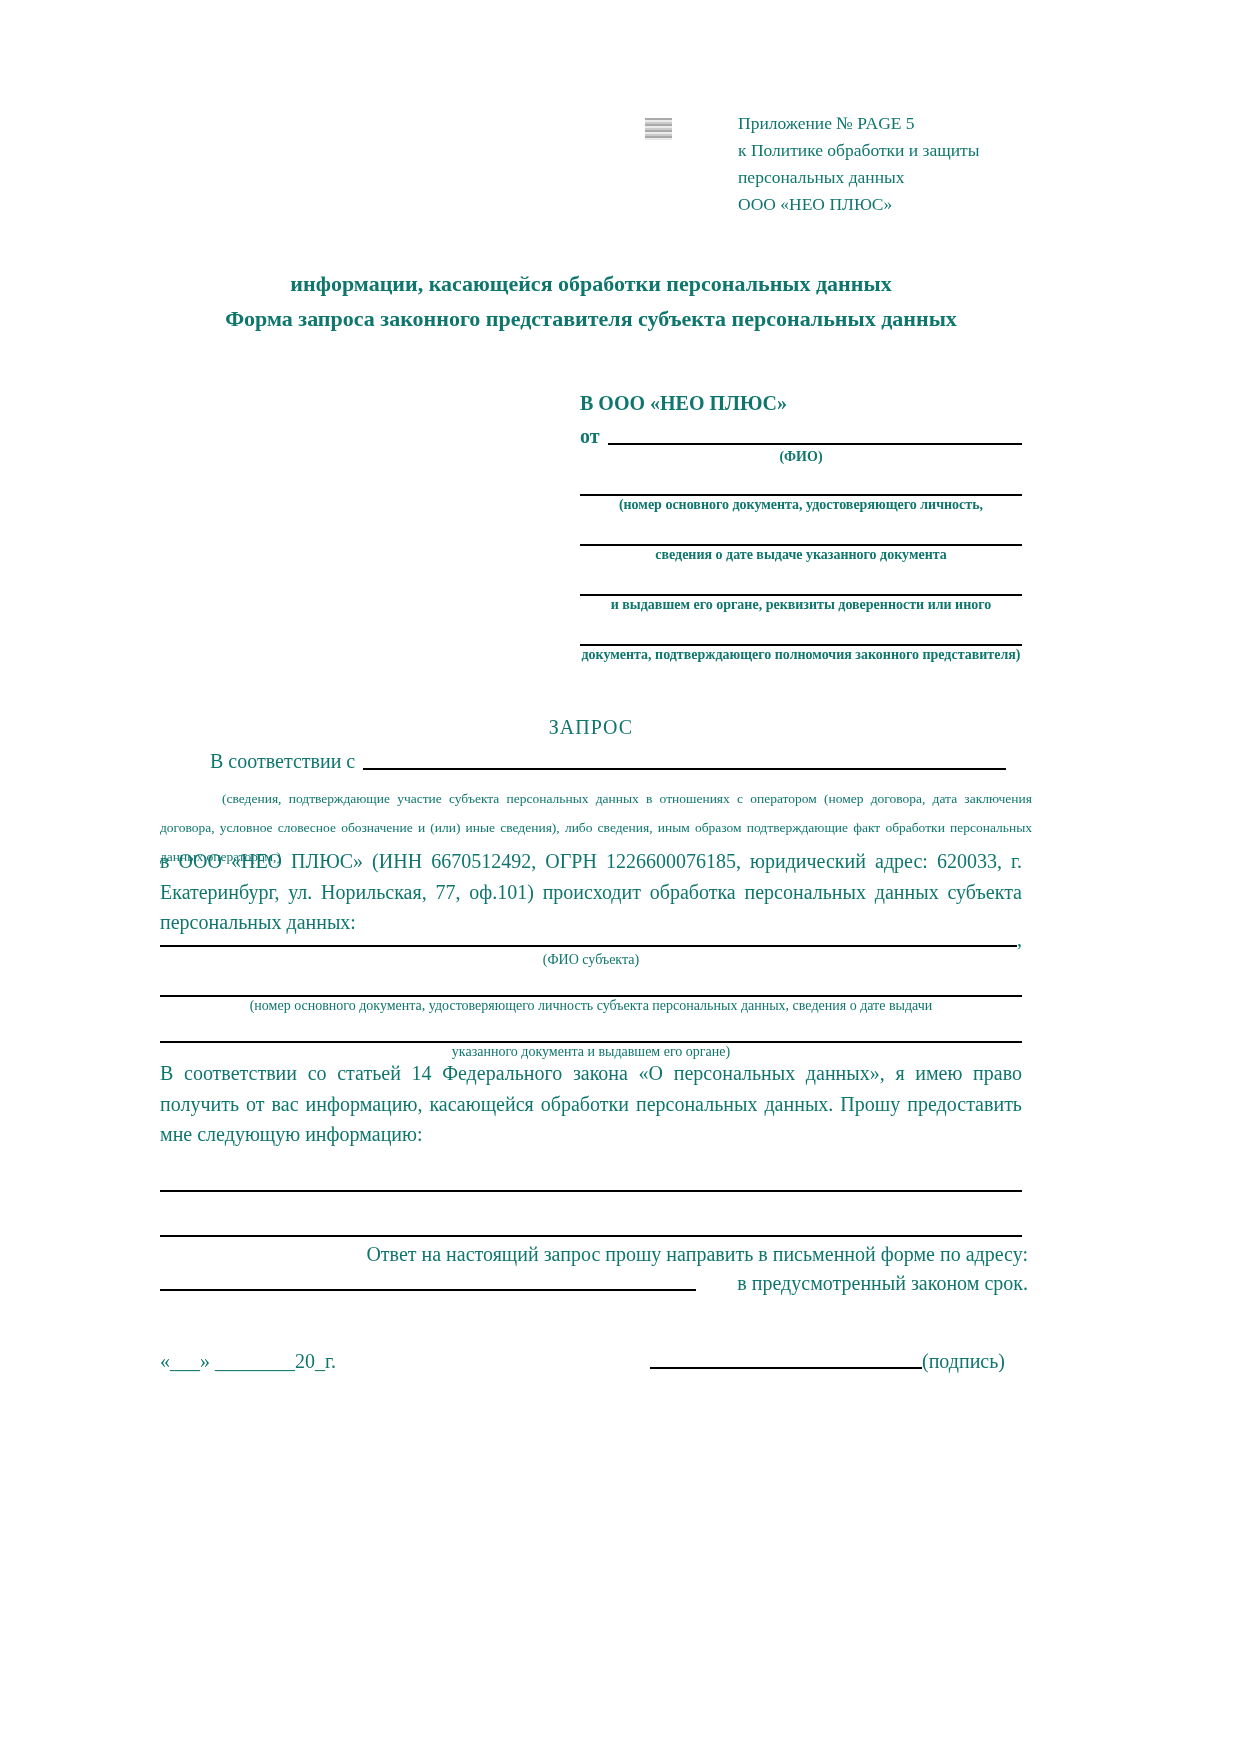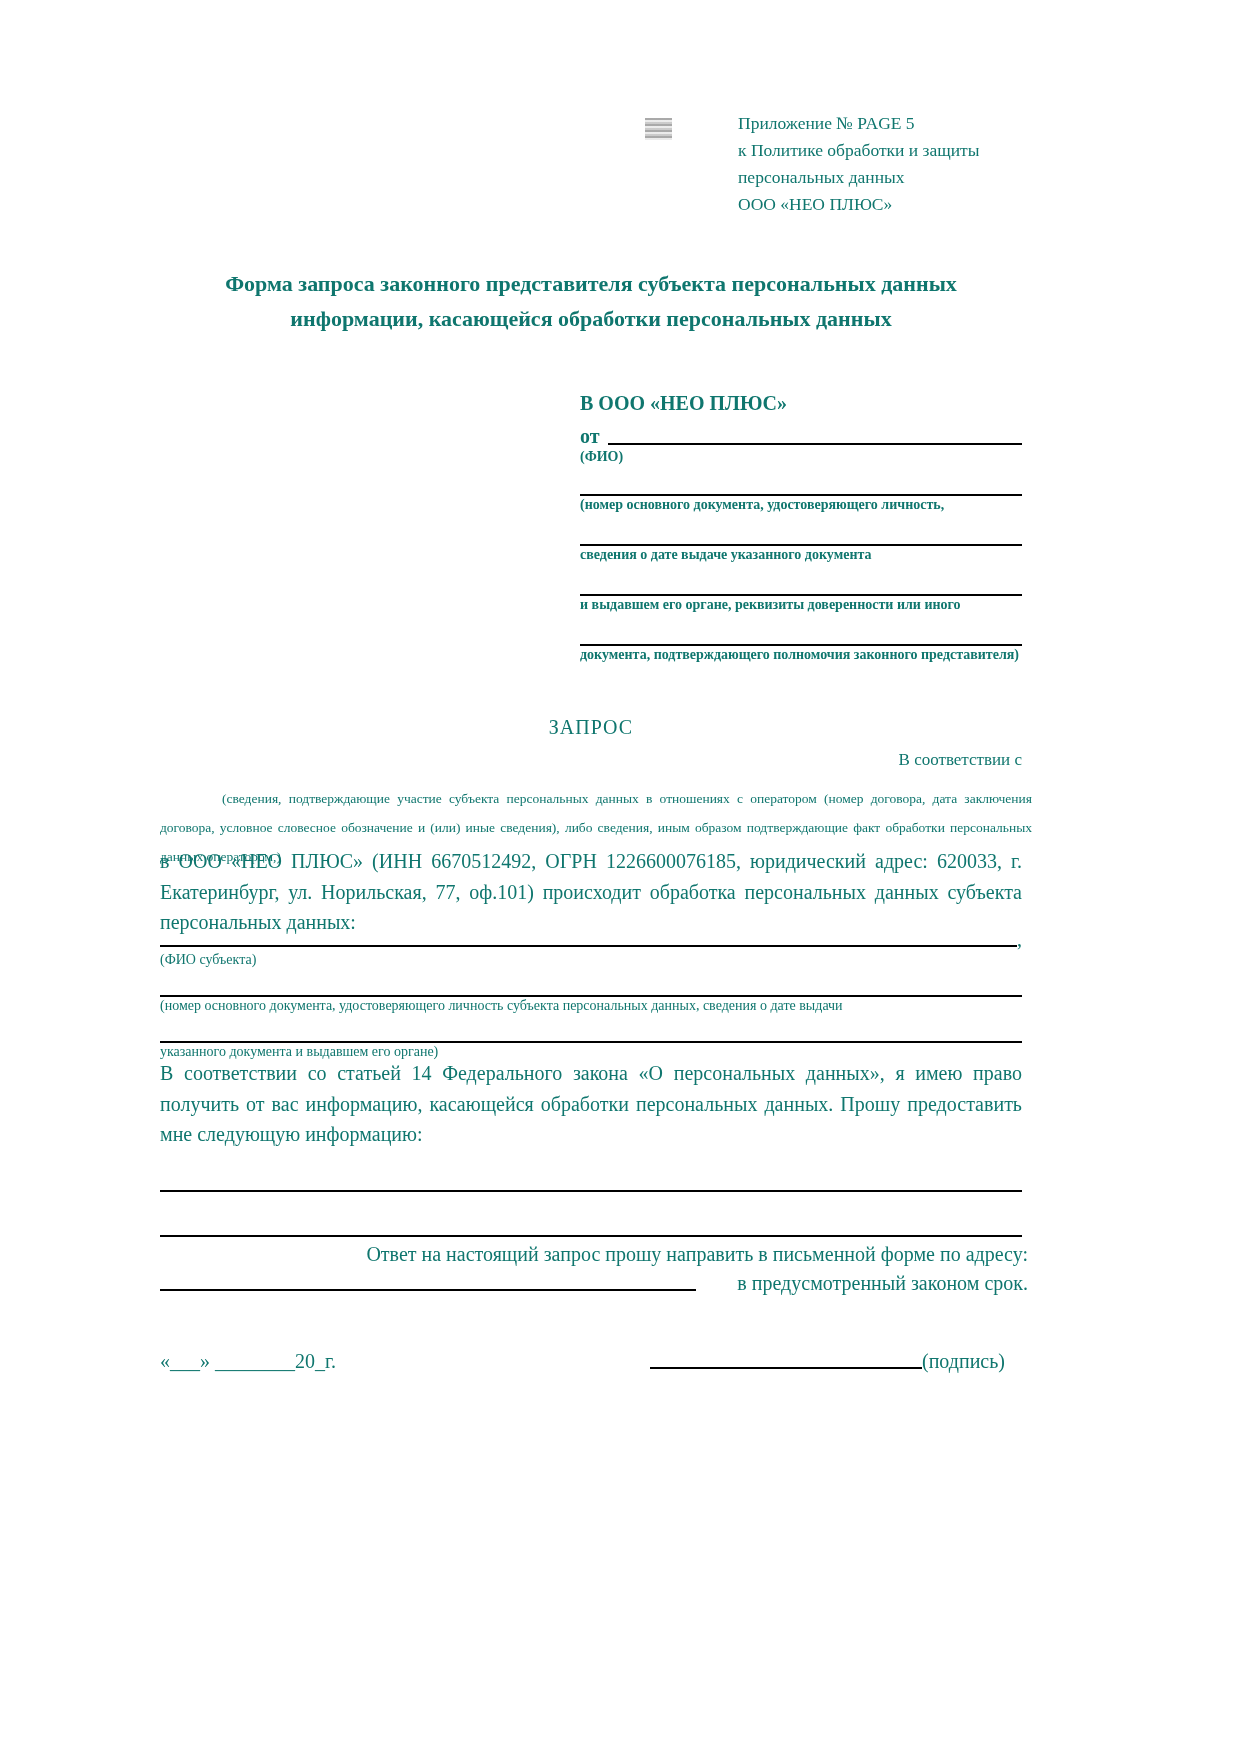--- a/index.html
+++ b/index.html
@@ -24,30 +24,30 @@
   }
   .title{
     position:absolute;left:160px;top:266px;width:862px;
     text-align:center;font-weight:bold;font-size:22px;line-height:35px;
   }
   .addressee{position:absolute;left:580px;top:392px;width:442px;font-size:20px;font-weight:bold;}
   .org-line{margin-bottom:10px;}
   .row{display:flex;align-items:flex-end;}
   .fill-line{flex:1;border-bottom:2px solid #000;margin-bottom:3px;min-height:1px;}
   .from-label{margin-right:8px;}
-  .caption-row{display:flex;}
+  .caption-row{display:flex;justify-content:center;}
   .caption{font-size:14px;line-height:18px;white-space:nowrap;}
   .blank{border-bottom:2px solid #000;height:0;}
   .addressee .blank{margin-top:30px;}
   .addressee .b1{margin-top:28px;}
   .zapros{
     position:absolute;left:160px;top:716px;width:862px;
     text-align:center;font-size:20px;letter-spacing:1px;
   }
-  .accordance{position:absolute;left:160px;top:750px;width:862px;font-size:17px;flex-direction:column;}
+  .accordance{position:absolute;left:144px;top:750px;width:862px;font-size:20px;}
   .indent-gap{width:66px;}
   .fineprint{
     position:absolute;left:160px;top:784px;width:872px;
     font-size:13.5px;line-height:29px;text-align:justify;text-indent:62px;font-family:Liberation Serif, serif;
   }
   .op-par{
     position:absolute;left:160px;top:846px;width:862px;
     font-size:20px;line-height:30.5px;text-align:justify;
   }
   .subject{position:absolute;left:160px;top:928px;width:862px;font-size:20px;}
@@ -80,22 +80,22 @@
   <div class="artifact"></div>
 
   <div class="appendix">
     <div>Приложение №  PAGE 5</div>
     <div>к Политике обработки и защиты</div>
     <div>персональных данных</div>
     <div>ООО «НЕО ПЛЮС»</div>
   </div>
 
   <div class="title">
+    <div>информации, касающейся обработки персональных данных</div>
     <div>Форма запроса законного представителя субъекта персональных данных</div>
-    <div>информации, касающейся обработки персональных данных</div>
   </div>
 
   <div class="addressee">
     <div class="org-line">В ООО «НЕО ПЛЮС»</div>
 
     <div class="row">
       <span class="from-label">от</span>
       <span class="fill-line"></span>
     </div>
     <div class="caption-row">

